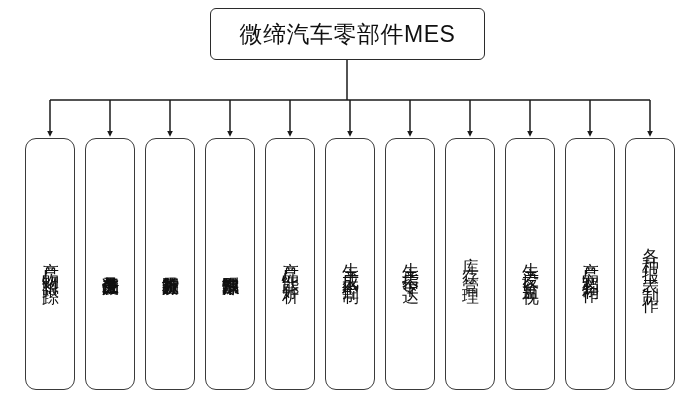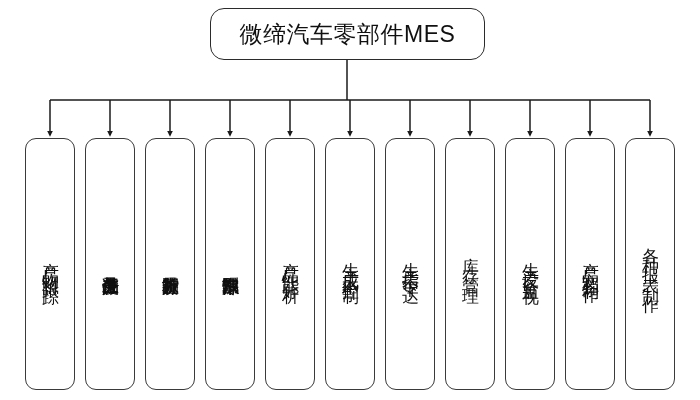--- a/index.html
+++ b/index.html
@@ -24,21 +24,21 @@
     pointer-events: none;
   }
   .root-box {
     position: absolute;
     left: 210px;
     top: 8px;
     width: 275px;
     height: 52px;
     box-sizing: border-box;
     border: 1.4px solid #2b2b2b;
-    border-radius: 14px;
+    border-radius: 6px;
     background: #ffffff;
     display: flex;
     align-items: center;
     justify-content: center;
     z-index: 3;
   }
   .root-label {
     font-size: 23px;
     color: #101010;
     letter-spacing: 0.5px;

